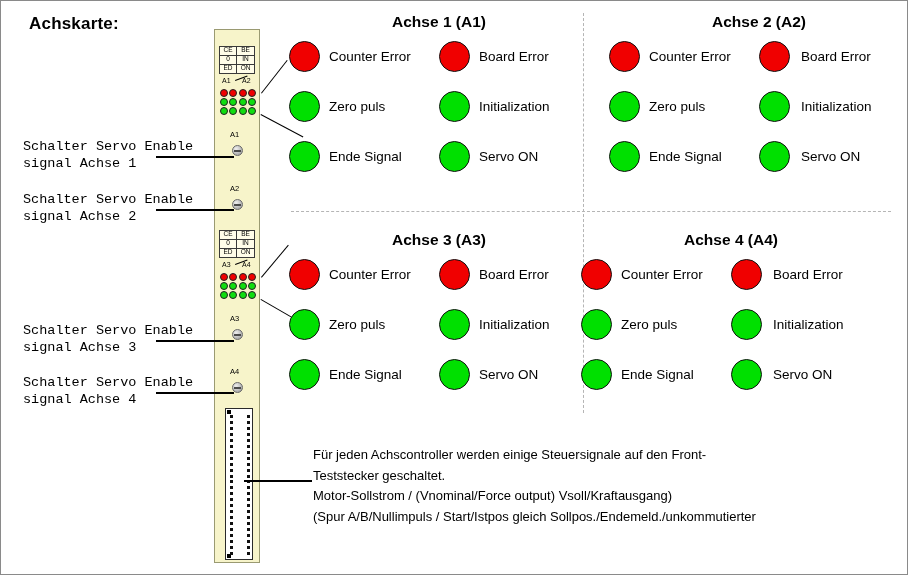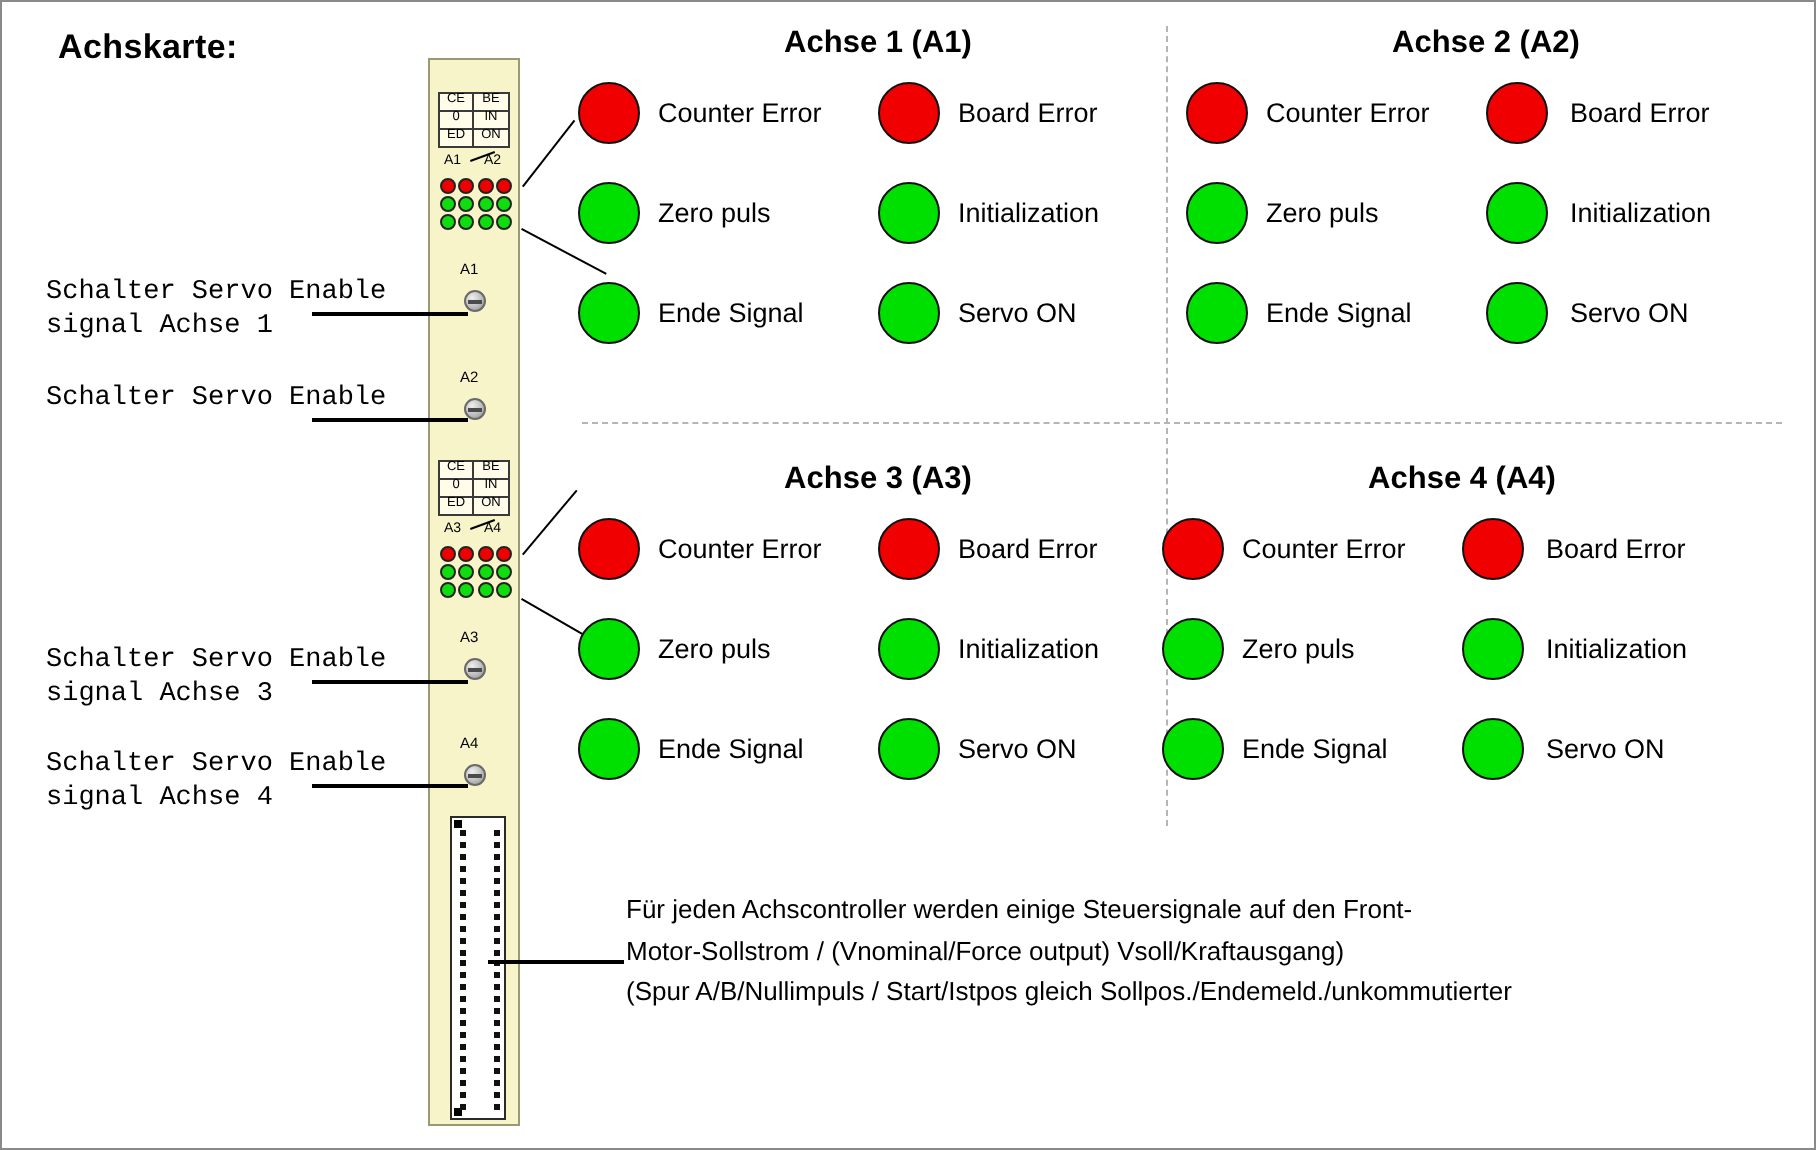--- a/index.html
+++ b/index.html
@@ -24,21 +24,21 @@
   .led-grid{position:absolute;left:0;top:28px;width:100%;}
   .led-row{display:flex;height:50px;align-items:flex-start;}
   .led-cell{display:flex;align-items:center;width:50%;}
   .led{width:29px;height:29px;border-radius:50%;border:1.2px solid #111;
        flex:0 0 auto;}
   .led.red{background:#f00000;}
   .led.green{background:#00e000;}
   .led-lbl{margin-left:9px;font-size:13.5px;color:#000;white-space:nowrap;}
 
   #panel-a1{left:288px;top:12px;}
-  #panel-a2{left:592px;top:12px;}
+  #panel-a2{left:608px;top:12px;}
   #panel-a3{left:288px;top:230px;}
   #panel-a4{left:580px;top:230px;}
   
   #panel-a2 .led-cell:nth-child(2) .led-lbl,
   #panel-a4 .led-cell:nth-child(2) .led-lbl{margin-left:11px;}
 
   
   #card{position:absolute;left:213px;top:28px;width:46px;height:534px;
         background:#f7f4ca;border:1px solid #9a9a72;box-sizing:border-box;}
 
@@ -264,20 +264,21 @@
   <div class="diag" style="left:260px;top:298px;width:48px;transform:rotate(30deg);"></div>
 
   <div class="cap" style="left:22px;top:137px;">
     <div>Schalter Servo Enable</div>
     <div>signal Achse 1</div>
   </div>
   <div class="lead" style="left:155px;top:155px;width:78px;"></div>
 
   <div class="cap" style="left:22px;top:190px;">
     <div>Schalter Servo Enable</div>
+    <div>signal Achse 2</div>
   </div>
   <div class="lead" style="left:155px;top:208px;width:78px;"></div>
 
   <div class="cap" style="left:22px;top:321px;">
     <div>Schalter Servo Enable</div>
     <div>signal Achse 3</div>
   </div>
   <div class="lead" style="left:155px;top:339px;width:78px;"></div>
 
   <div class="cap" style="left:22px;top:373px;">
@@ -426,17 +427,18 @@
             <div class="led green"></div>
             <div class="led-lbl">Servo ON</div>
           </div>
       </div>
     </div>
   </div>
 
   <div class="lead" style="left:243px;top:479px;width:68px;"></div>
   <div id="note">
     <div>Für jeden Achscontroller werden einige Steuersignale auf den Front-</div>
+    <div>Teststecker geschaltet.</div>
     <div>Motor-Sollstrom / (Vnominal/Force output) Vsoll/Kraftausgang)</div>
     <div>(Spur A/B/Nullimpuls / Start/Istpos gleich Sollpos./Endemeld./unkommutierter</div>
   </div>
 
 </div>
 
 </body></html>

